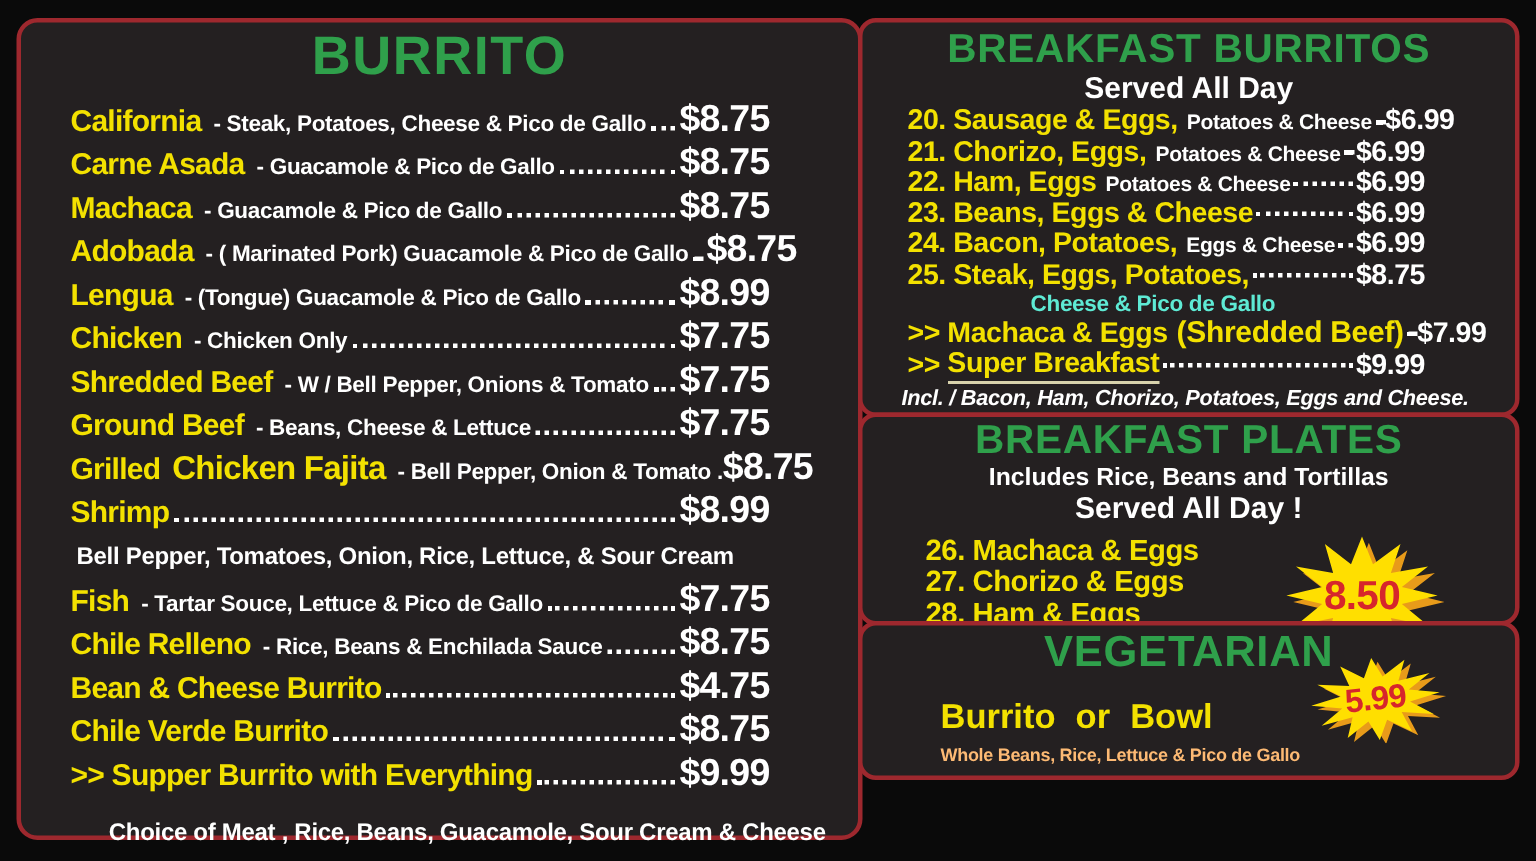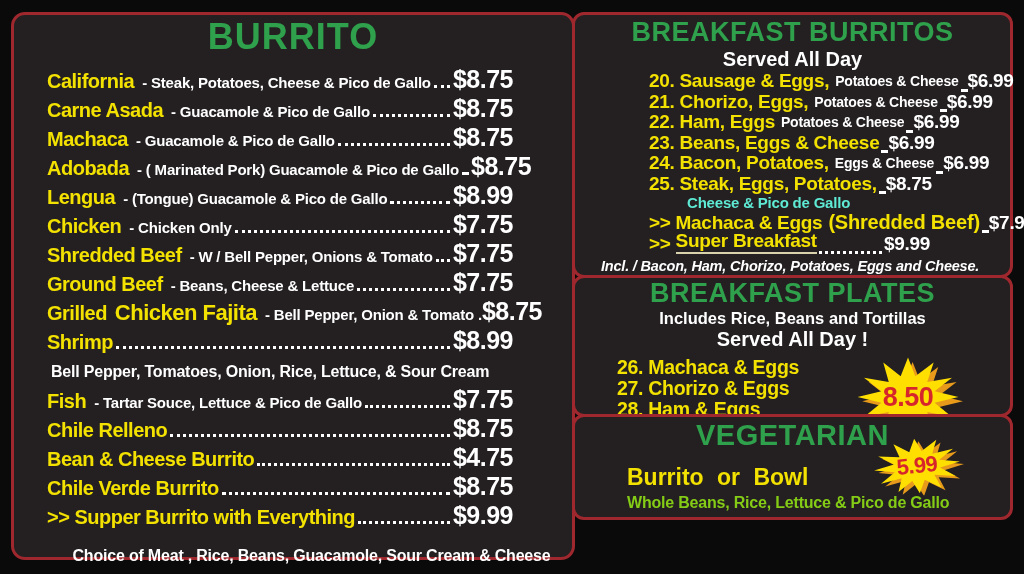--- a/index.html
+++ b/index.html
@@ -26,40 +26,40 @@
   .lname2{color:#f3e100;font-size:22px;margin-left:8px;letter-spacing:-0.5px;}
   .ldesc{color:#fff;font-size:15px;margin-left:8px;letter-spacing:-0.2px;}
   .leader{flex:1 1 auto;min-width:6px;border-bottom:3px dotted #fff;margin:0 3px;}
   .lprice{color:#fff;font-size:25px;letter-spacing:-0.5px;}
   .note{color:#fff;font-size:16px;line-height:22px;padding-left:37px;letter-spacing:-0.2px;}
   #note-mid{margin-top:4px;height:26px;line-height:26px;}
   #note-bottom{margin-top:15px;text-align:center;}
 
   
   .rsub{color:#fff;text-align:center;font-size:20px;line-height:24px;}
-  .rrow{display:flex;align-items:flex-end;height:20.5px;line-height:20.5px;padding:0 80px 0 30px;white-space:pre;margin-left:44px;}
+  .rrow{display:flex;align-items:center;height:20.5px;line-height:20.5px;padding:0 60px 0 30px;white-space:pre;}
   .rrow.tall{height:21px;line-height:21px;}
   .rname{color:#f3e100;font-size:19px;letter-spacing:-0.3px;}
   .rdesc{color:#fff;font-size:14px;margin-left:6px;letter-spacing:-0.2px;}
   .rdesc-y{color:#f3e100;font-size:20px;margin-left:6px;letter-spacing:-0.2px;}
   .rleader{flex:1 1 auto;min-width:5px;border-bottom:3px dotted #fff;margin:0 2px;}
   .rprice{color:#fff;font-size:19px;letter-spacing:-0.3px;}
   .u-line{border-bottom:2px solid #d8d2ac;padding-bottom:1px;}
   .cont-line{color:#5eead4;font-size:15px;line-height:18px;padding-left:112px;letter-spacing:-0.2px;}
   .rfooter{color:#fff;font-size:14.5px;line-height:19px;margin-top:3px;padding-left:26px;letter-spacing:-0.2px;font-style:italic;}
 
   
   .psub1{color:#fff;text-align:center;font-size:16.5px;line-height:20px;}
   .psub2{color:#fff;text-align:center;font-size:20px;line-height:22px;}
   .plist{margin-top:7px;}
   .pitem{color:#f3e100;font-size:19.5px;line-height:21px;padding-left:42px;letter-spacing:-0.3px;}
 
   
   .vitem{color:#f3e100;font-size:23px;line-height:28px;margin-top:12px;padding-left:52px;word-spacing:7px;}
-  .vdesc{color:#84cc16;font-size:16px;line-height:24px;padding-left:52px;letter-spacing:-0.2px;}
+  .vdesc{color:#fdba74;font-size:12px;line-height:24px;padding-left:52px;letter-spacing:-0.2px;}
 
   
   .burst{position:absolute;}
   .burst svg{display:block;width:100%;height:100%;}
   .burst-price{
     position:absolute;inset:0;display:flex;align-items:center;justify-content:center;
     color:#d6262c;letter-spacing:-0.5px;
   }
   #burst-plates{left:278px;top:76px;width:110px;height:86px;}
   #burst-plates .burst-price{font-size:27px;}
@@ -137,20 +137,21 @@
     <div class="note" id="note-mid">Bell Pepper, Tomatoes, Onion, Rice, Lettuce, &amp; Sour Cream</div>
 
     <div class="lrow">
       <span class="lname">Fish</span>
       <span class="ldesc">- Tartar Souce, Lettuce &amp; Pico de Gallo</span>
       <span class="leader"></span>
       <span class="lprice">$7.75</span>
     </div>
     <div class="lrow">
       <span class="lname">Chile Relleno</span>
+      <span class="ldesc">- Rice, Beans &amp; Enchilada Sauce</span>
       <span class="leader"></span>
       <span class="lprice">$8.75</span>
     </div>
     <div class="lrow">
       <span class="lname">Bean &amp; Cheese Burrito</span>
       <span class="leader"></span>
       <span class="lprice">$4.75</span>
     </div>
     <div class="lrow">
       <span class="lname">Chile Verde Burrito</span>

